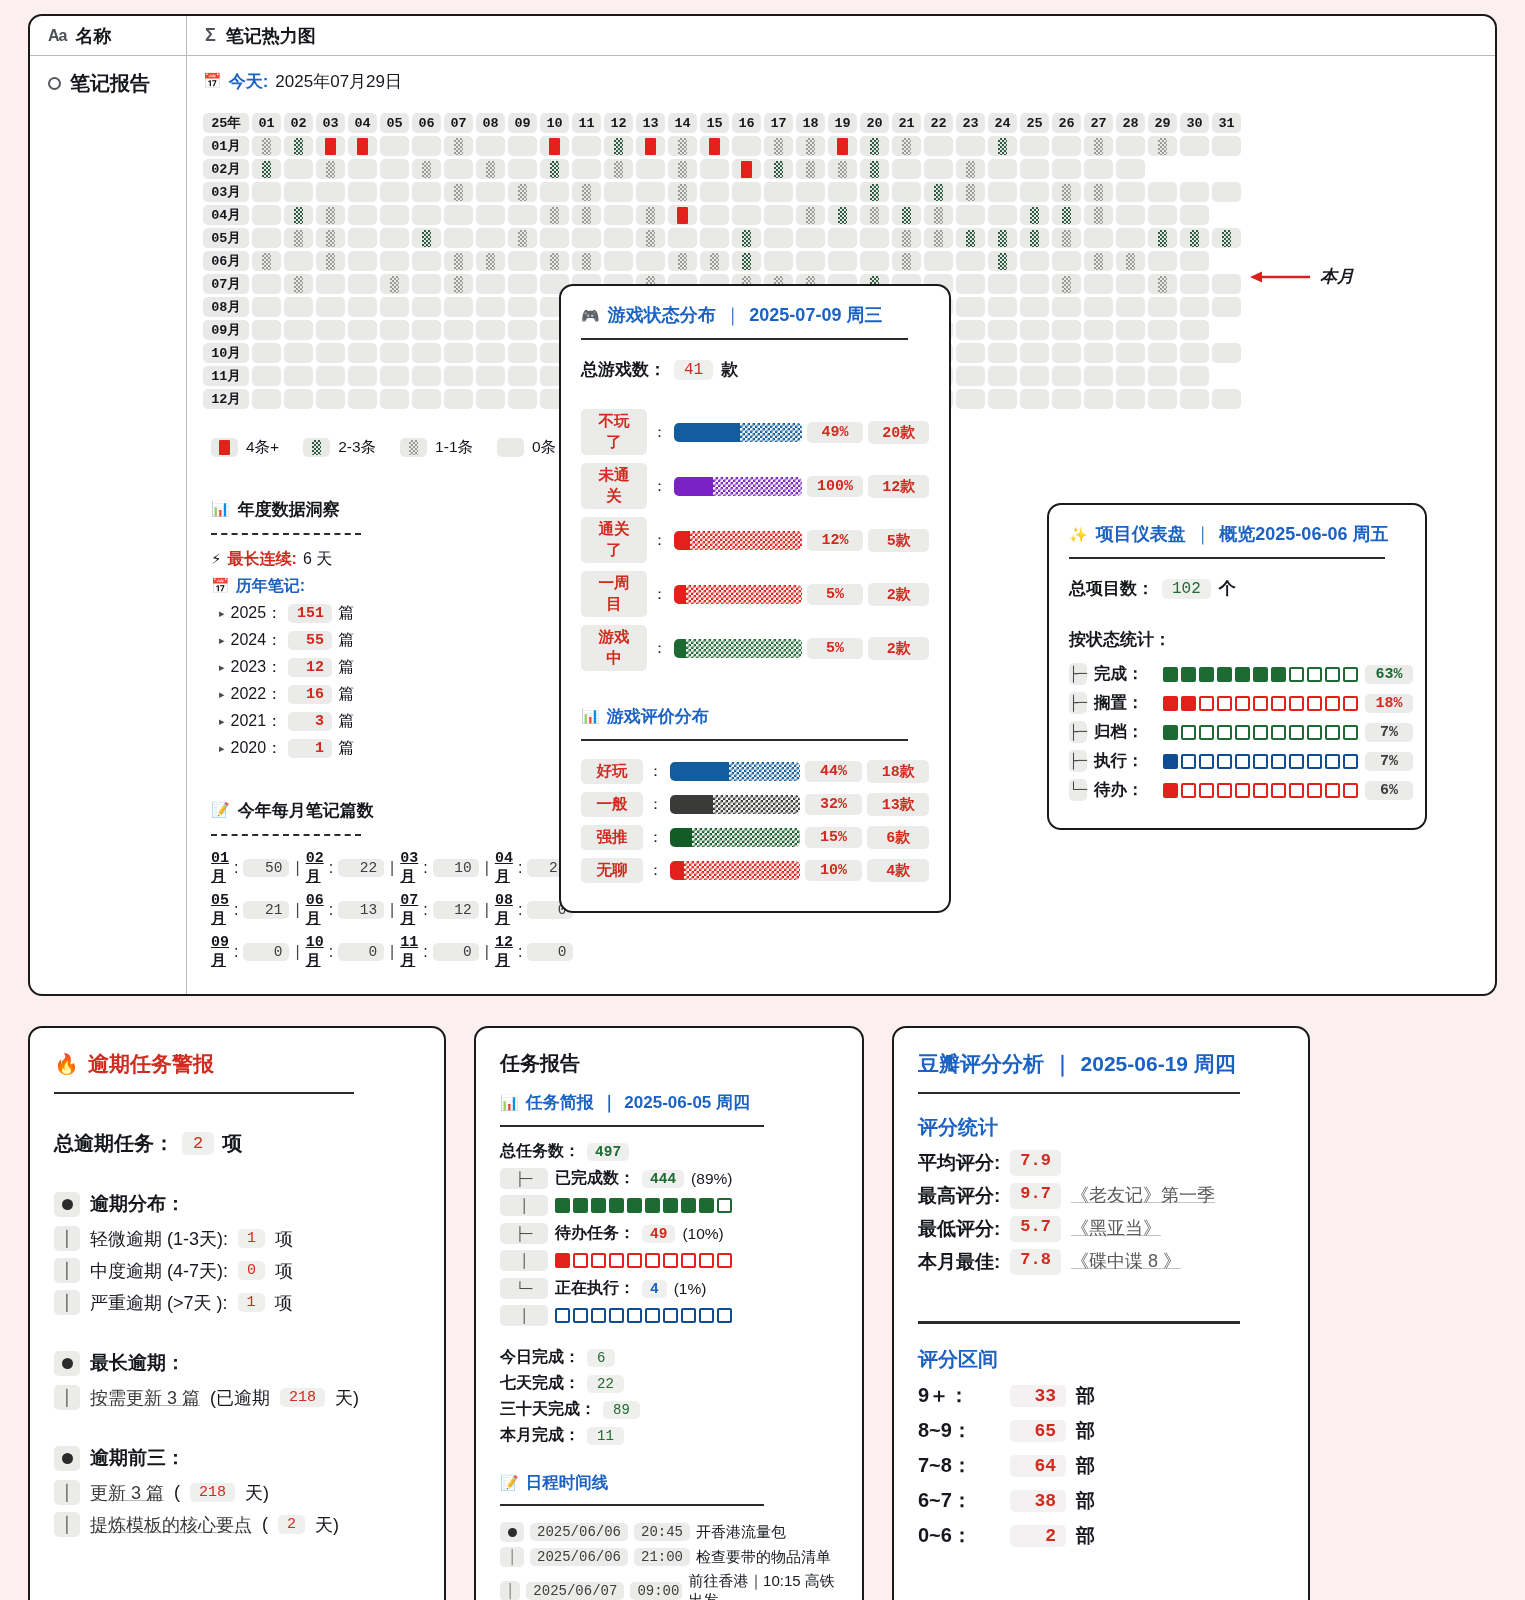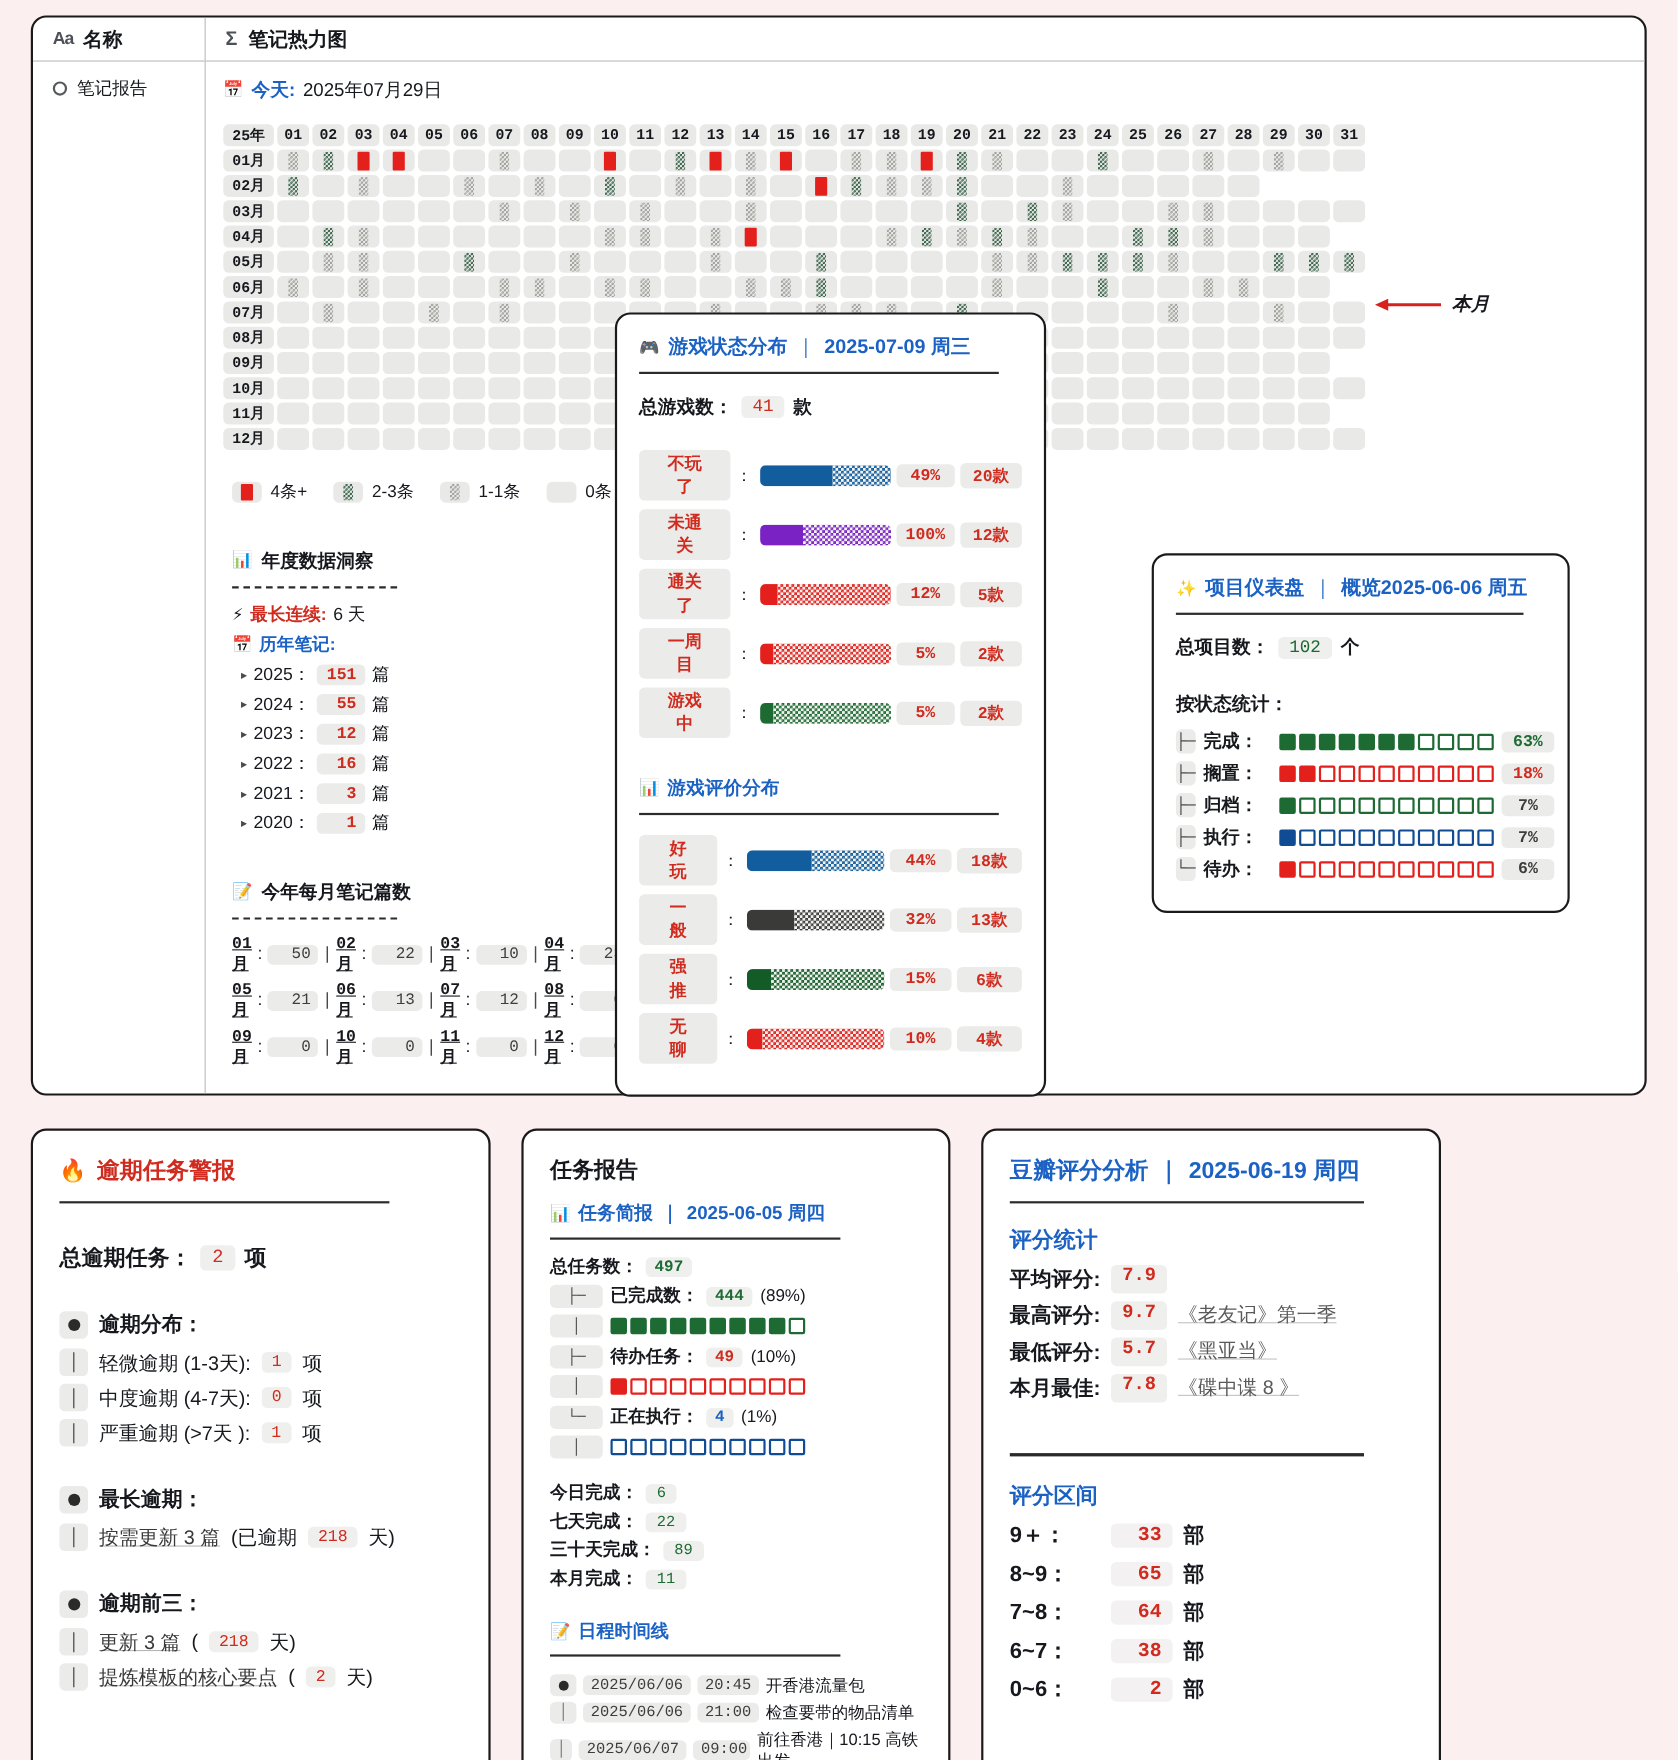--- a/index.html
+++ b/index.html
@@ -34,21 +34,21 @@
   .mp-col2 { padding-left: 18px; display: flex; align-items: center; gap: 10px; }
   .aa-icon { font-size: 16px; color: #4e5058; font-weight: 700; letter-spacing: -1px; }
   .sigma-icon { font-size: 18px; color: #4e5058; }
 
   .mp-body { display: flex; }
   .mp-side {
     width: 157px; min-height: 850px;
     border-right: 1.5px solid #b9b9b9;
     padding: 14px 0 0 18px;
   }
-  .side-row { display: flex; align-items: center; gap: 9px; font-size: 16px; font-weight: 400; }
+  .side-row { display: flex; align-items: center; gap: 9px; font-size: 20px; font-weight: 700; }
   .ring { width: 13px; height: 13px; border-radius: 50%; border: 2.5px solid #55585f; display: inline-block; }
 
   .mp-content { flex: 1; padding: 14px 0 18px 16px; position: relative; }
 
   .today-line { display: flex; align-items: center; gap: 7px; font-size: 17px; margin-bottom: 20px; }
   .today-label { color: #1b62c4; font-weight: 700; }
   .today-val { color: #16181d; }
 
   
   .hm { display: flex; flex-direction: column; gap: 3px; }
@@ -138,21 +138,21 @@
   .num-chip {
     background: #efefed; border-radius: 5px; padding: 1px 10px;
     font-family: "Liberation Mono","DejaVu Sans Mono",monospace;
     font-size: 16px; font-weight: 400; color: #d02b1e;
   }
   .num-chip.green { color: #1d6b33; }
   .num-chip.blue { color: #1b62c4; }
 
   .bar-row { display: flex; align-items: center; gap: 5px; margin-bottom: 8px; }
   .bar-label {
-    background: #ebebe9; border-radius: 5px; padding: 2px 21px;
+    background: #ebebe9; border-radius: 5px; padding: 2px 11px;
     font-size: 15.5px; font-weight: 700; color: #d02b1e;
     min-width: 62px; text-align: center;
   }
   .bar-colon { font-size: 15px; margin-right: 2px; }
   .bar-track {
     width: 135px; height: 19px; border-radius: 5px; overflow: hidden;
     display: flex; background: #efefed;
   }
   .bar-fill { height: 100%; }
   .bar-rest { height: 100%; flex: 1; }

